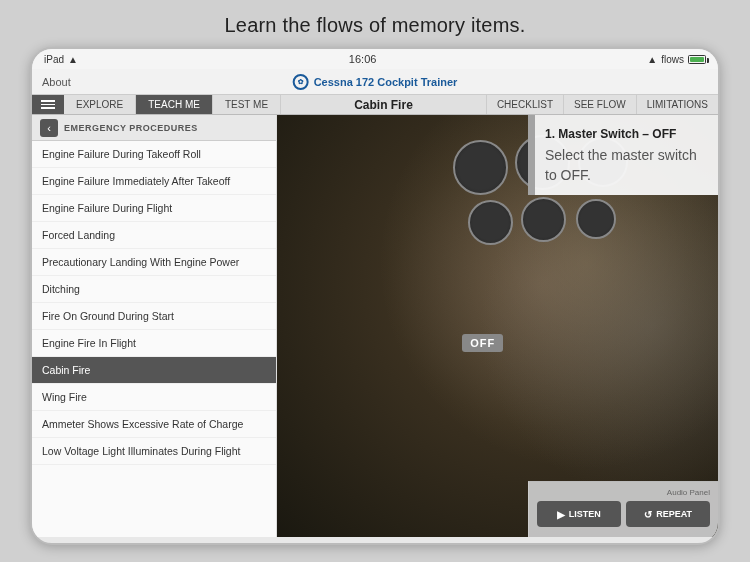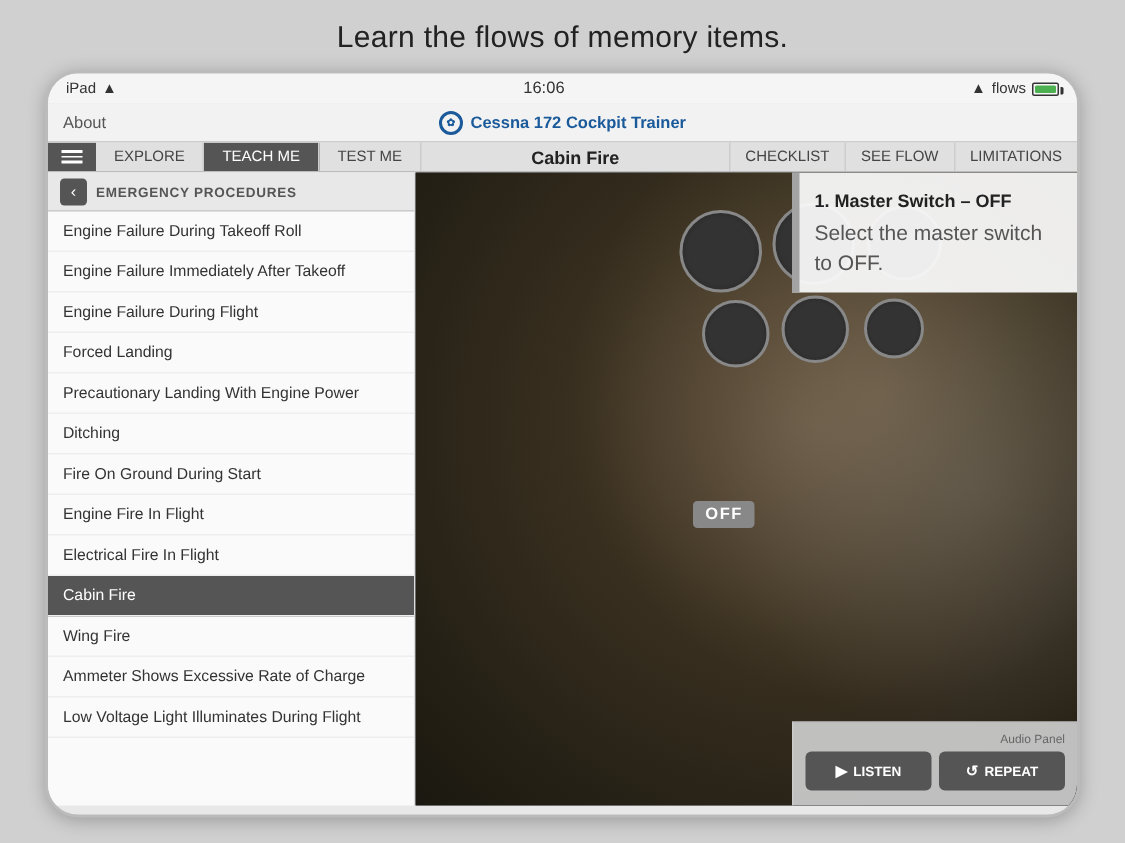--- a/index.html
+++ b/index.html
@@ -258,21 +258,21 @@
       border-radius: 3px;
       letter-spacing: 1px;
     }
 
     
     .info-panel {
       position: absolute;
       top: 0; right: 0;
       width: 190px;
       background: rgba(248,248,248,0.95);
-      border-left: 5px solid #a3a3a3;
+      border-left: 7px solid #a3a3a3;
       padding: 12px 10px 10px;
     }
     .info-step {
       font-size: 12px;
       font-weight: 600;
       color: #222;
       margin-bottom: 5px;
     }
     .info-desc {
       font-size: 14px;
@@ -456,23 +456,20 @@
         </div>
         <div class="sidebar-item">
           <span>Ditching</span>
         </div>
         <div class="sidebar-item">
           <span>Fire On Ground During Start</span>
         </div>
         <div class="sidebar-item">
           <span>Engine Fire In Flight</span>
         </div>
-        <div class="sidebar-item">
-          <span>Electrical Fire In Flight</span>
-        </div>
         <div class="sidebar-item active">
           <span>Cabin Fire</span>
         </div>
         <div class="sidebar-item">
           <span>Wing Fire</span>
         </div>
         <div class="sidebar-item">
           <span>Ammeter Shows Excessive Rate of Charge</span>
         </div>
         <div class="sidebar-item">

